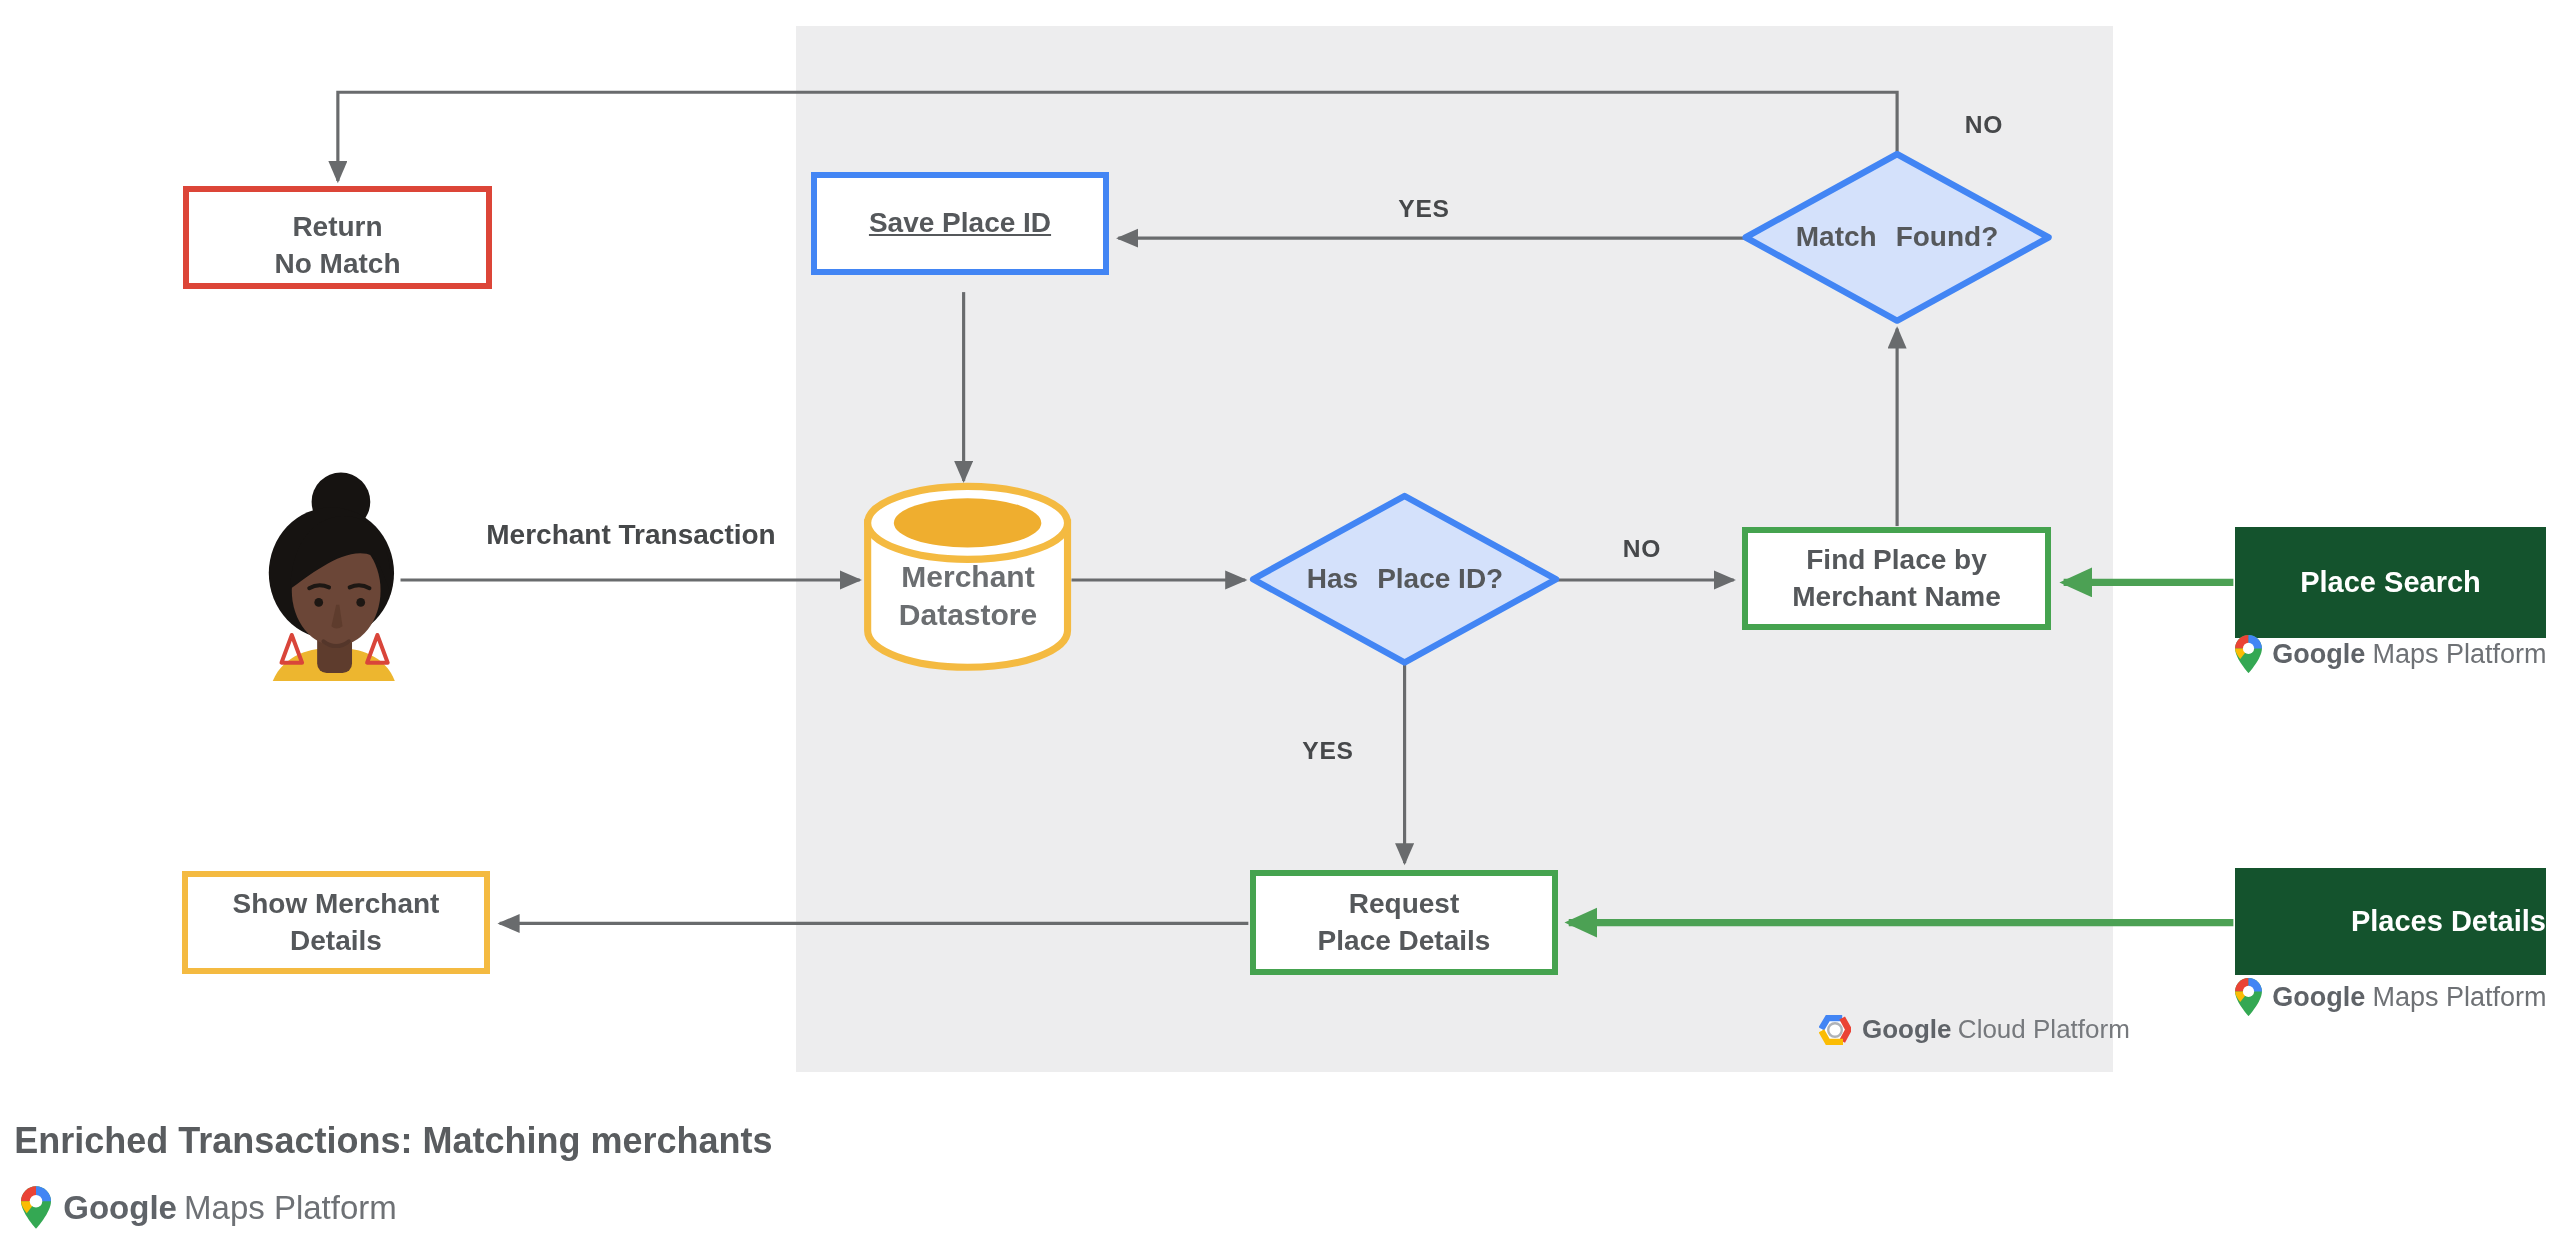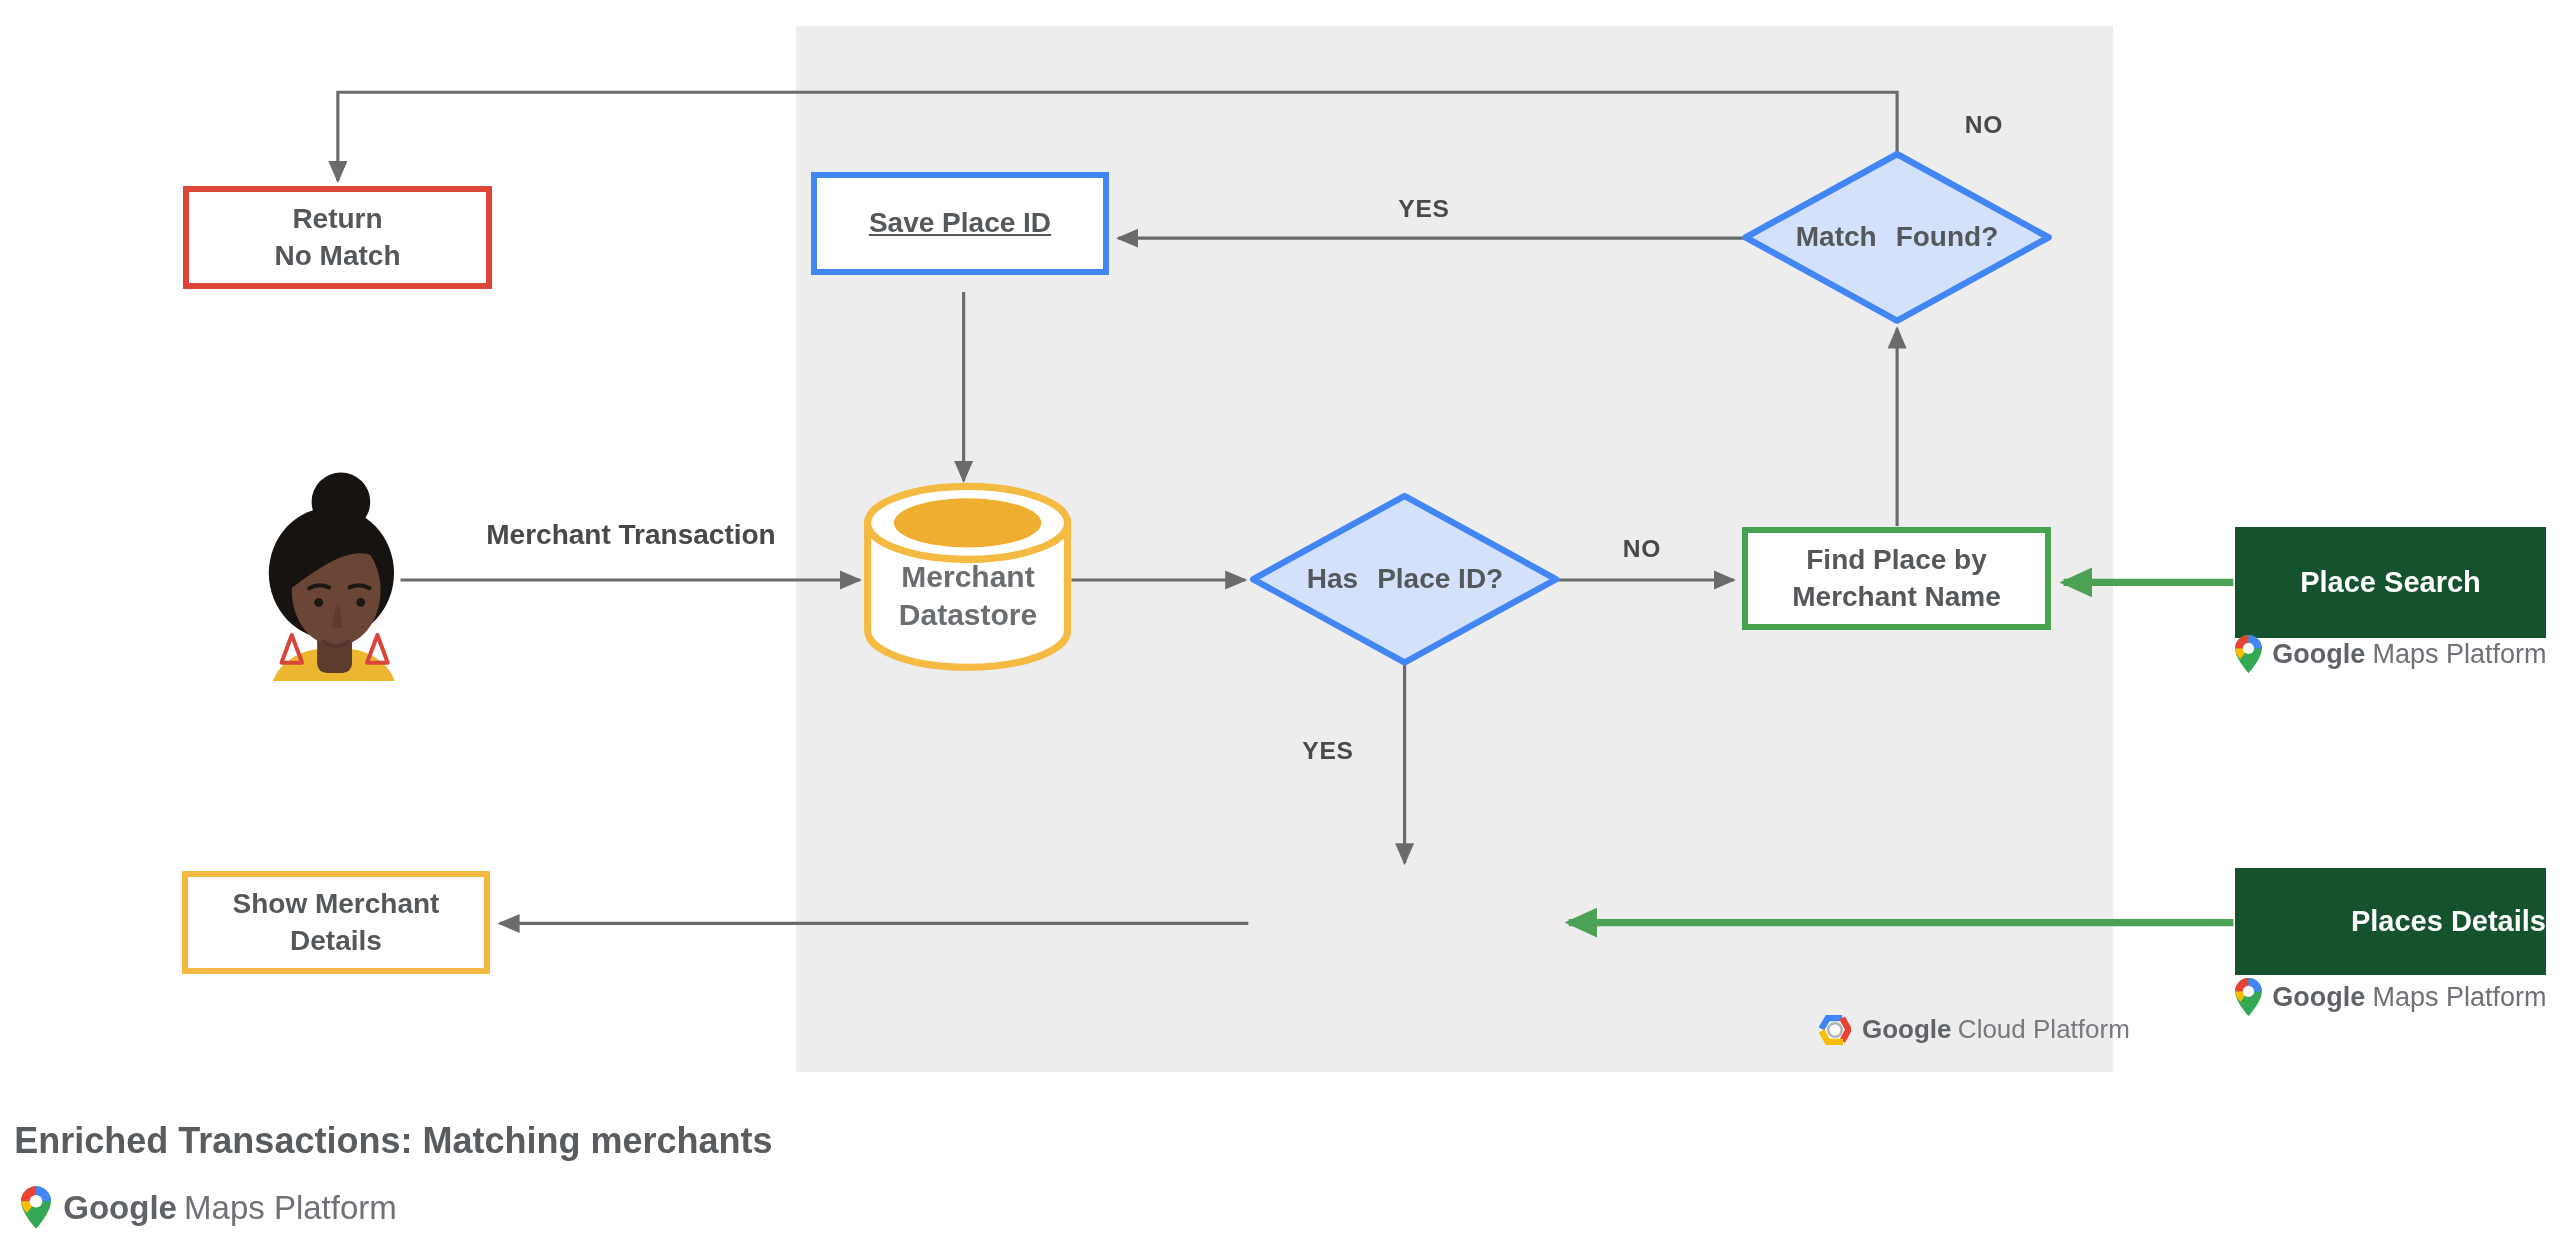--- a/index.html
+++ b/index.html
@@ -8,21 +8,21 @@
     font-family:"Liberation Sans","DejaVu Sans",sans-serif;
   }
   .panel{position:absolute;left:796px;top:26px;width:1317px;height:1046px;background:#EDEDEE;}
   svg.wires{position:absolute;left:0;top:0;}
   .node{
     position:absolute;background:#ffffff;box-sizing:border-box;
     display:flex;flex-direction:column;align-items:center;justify-content:center;
     text-align:center;font-weight:bold;font-size:28px;color:#55585B;line-height:1.32;
   }
   .node span{display:block;white-space:nowrap;}
-  .b-red{border:6.3px solid #DC4538;}
+  .b-red{border:6.3px solid #DC4538;justify-content:flex-end;}
   .b-blue{border:6.3px solid #4285F4;}
   .b-green{border:6.3px solid #45A34F;}
   .b-yellow{border:6.3px solid #F4BA41;}
   .api{
     position:absolute;background:#14532d;color:#ffffff;box-sizing:border-box;
     display:flex;align-items:center;justify-content:center;
     font-weight:bold;font-size:29px;white-space:nowrap;
   }
   .diamond-label{
     position:absolute;transform:translate(-50%,-50%);
@@ -121,20 +121,24 @@
 
   <div class="node b-blue" style="left:811px;top:172px;width:298px;height:103px;text-decoration:underline;">
     <span>Save Place ID</span>
   </div>
 
   <div class="node b-green" style="left:1742px;top:527px;width:309px;height:103px;">
     <span>Find Place by</span>
     <span>Merchant Name</span>
   </div>
 
+  <div class="node b-green" style="left:1250px;top:870px;width:308px;height:105px;">
+    <span>Request</span>
+    <span>Place Details</span>
+  </div>
 
   <div class="node b-yellow" style="left:182px;top:871px;width:308px;height:103px;">
     <span>Show Merchant</span>
     <span>Details</span>
   </div>
 
   <div class="api" style="left:2235px;top:527px;width:311px;height:111px;">
     <span>Place Search</span>
   </div>
   <div class="api" style="left:2235px;top:868px;width:311px;height:107px;justify-content:flex-end;">

